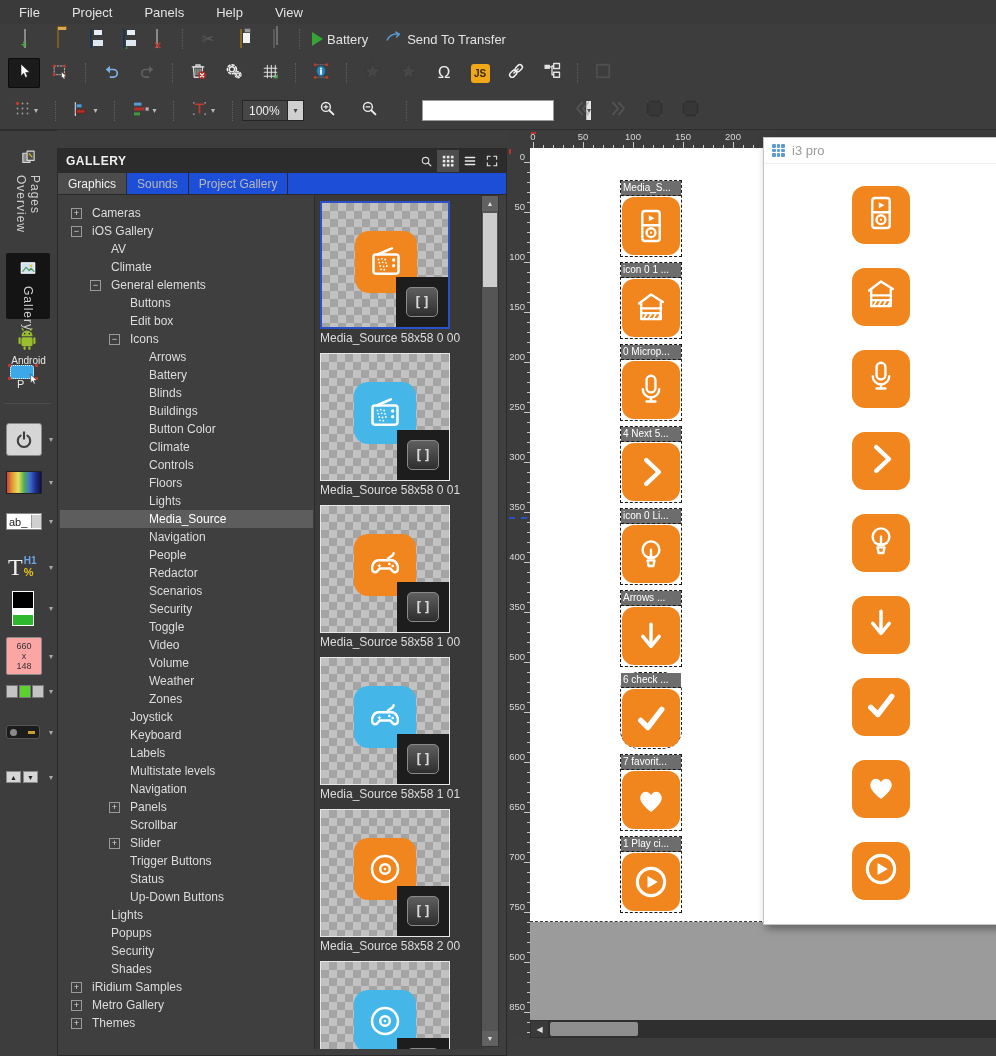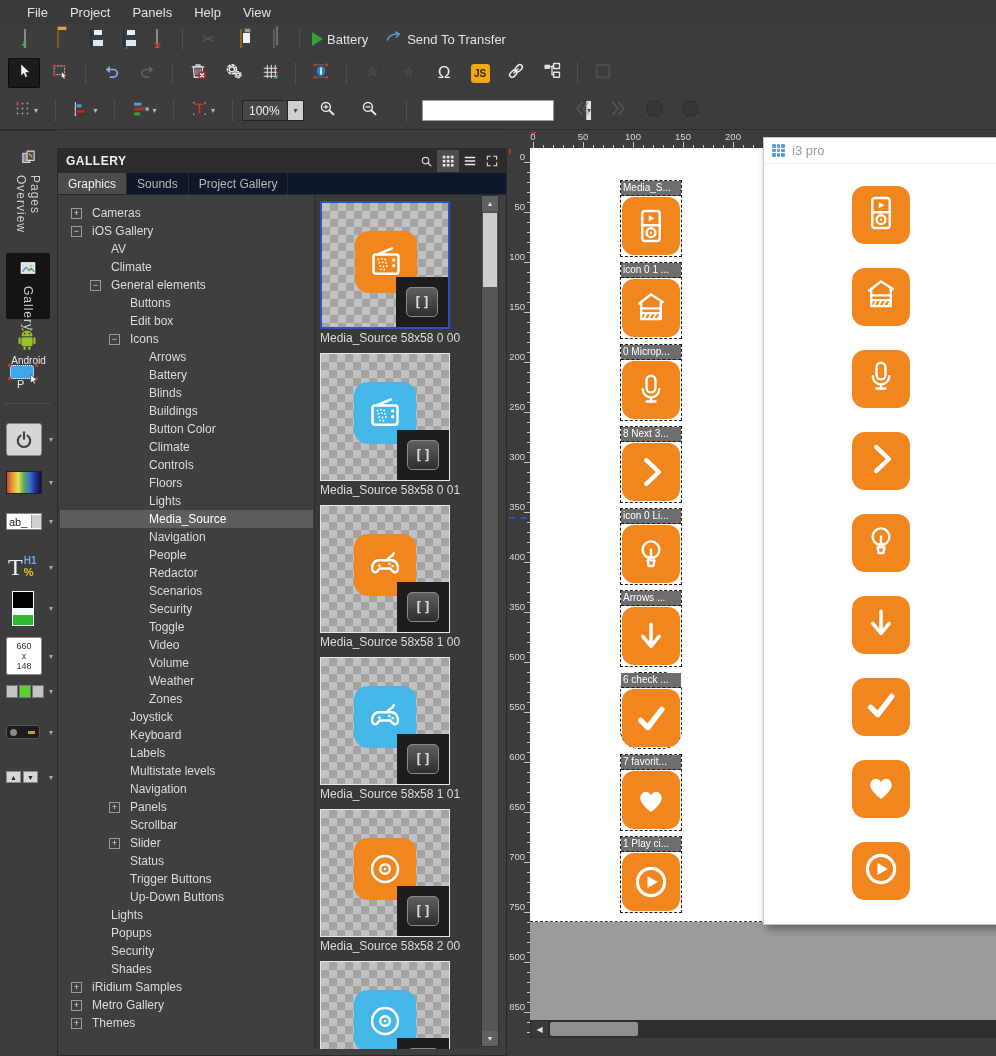--- a/index.html
+++ b/index.html
@@ -5,21 +5,21 @@
   * { margin:0; padding:0; box-sizing:border-box; }
   html,body { background:#2b2b2b; }
   #app {
     position:relative; width:996px; height:1056px; overflow:hidden;
     background:#3d3d3d; font-family:"Liberation Sans", sans-serif; color:#ddd;
     -webkit-user-select:none; user-select:none;
   }
 
   
   #menubar { position:absolute; left:0; top:0; width:996px; height:24px;
-    background:#3a3a3a; display:flex; align-items:center; gap:4px; padding-left:18px; font-size:13px; }
+    background:#3a3a3a; display:flex; align-items:center; gap:14px; padding-left:10px; font-size:13px; }
   .menu-item { padding:2px 9px; color:#e2e2e2; cursor:default; }
 
   
   .toolbar { position:absolute; left:0; width:996px; display:flex; align-items:center; }
   #tb1 { top:24px; height:30px; padding-left:12px; gap:7px; }
   #tb2 { top:54px; height:38px; padding-left:8px; gap:4px; }
   #tb3 { top:92px; height:38px; padding-left:6px; gap:4px; border-bottom:1px solid #2e2e2e; }
   .tsep { width:1px; height:20px; border-left:1px dotted #5d5d5d; margin:0 5px; }
   .tbtn { width:26px; height:24px; display:flex; align-items:center; justify-content:center; border-radius:2px; }
   .tbtn2 { width:32px; height:30px; display:flex; align-items:center; justify-content:center; border-radius:2px; }
@@ -67,42 +67,42 @@
   .dk-ab .abox { margin-left:auto; width:10px; height:13px; background:#d0d0d0; border-left:1px solid #999; }
   .dk-T { margin-left:6px; display:flex; align-items:flex-start; }
   .dk-T .bigT { font-family:"Liberation Serif",serif; font-size:24px; color:#f2f2f2; line-height:24px; }
   .dk-T .tcol { display:flex; flex-direction:column; margin-left:1px; }
   .dk-T .h1 { color:#6aa6e8; font-size:10px; font-weight:bold; }
   .dk-T .pct { color:#e8c41e; font-size:11px; font-weight:bold; }
   .dk-swatch { margin-left:10px; width:22px; display:flex; flex-direction:column; border:1px solid #fff; }
   .dk-swatch .s1 { height:16px; background:#000; }
   .dk-swatch .s2 { height:7px; background:#fff; }
   .dk-swatch .s3 { height:10px; background:#2eb82e; }
-  .dk-size { margin-left:4px; width:36px; height:38px; background:#ffffff; border:1px solid #8a8a8a; border-radius:2px; color:#333; font-size:9px; line-height:10px; text-align:center; white-space:pre-line; display:flex; align-items:center; justify-content:center; }
+  .dk-size { margin-left:4px; width:36px; height:38px; background:#fca5a5; border:1px solid #8a8a8a; border-radius:2px; color:#333; font-size:9px; line-height:10px; text-align:center; white-space:pre-line; display:flex; align-items:center; justify-content:center; }
   .dk-states { margin-left:4px; display:flex; gap:1px; }
   .dk-states span { width:12px; height:13px; border:1px solid #777; background:#c4c4c4; }
   .dk-states span.on { background:#5cd22e; }
   .dk-slider { margin-left:4px; width:34px; height:14px; background:#1c1c1c; border:1px solid #555; border-radius:3px; position:relative; }
   .dk-slider::before { content:""; position:absolute; left:3px; top:3px; width:7px; height:7px; border-radius:50%; background:#8a8a8a; }
   .dk-slider::after { content:""; position:absolute; right:4px; top:5px; width:7px; height:3px; background:#c8a030; }
   .dk-updown { margin-left:4px; display:flex; gap:2px; }
   .dk-updown span { width:15px; height:12px; background:#d6d6d6; border:1px solid #8a8a8a; color:#222; font-size:7px; display:flex; align-items:center; justify-content:center; }
   .p-frame { position:relative; width:30px; height:26px; margin-left:8px; }
   .p-frame .pf-rect { position:absolute; left:2px; top:0; width:24px; height:14px; background:#3da8e8; border:1px dotted #fff; border-radius:3px; }
   .p-frame .pf-dot { position:absolute; width:3px; height:3px; background:#c0392b; }
   .p-frame .pf-label { position:absolute; left:9px; top:13px; color:#e8e8e8; font-size:11px; }
   .android-label { position:absolute; left:0; width:57px; text-align:center; font-size:10px; color:#e8e8e8; }
 
   
   #gallery { position:absolute; left:57px; top:148px; width:450px; height:908px; background:#3f3f3f; border:1px solid #2a2a2a; overflow:hidden; }
   #g-header { position:absolute; left:0; top:0; right:0; height:24px; background:#2c2c2c; display:flex; align-items:center; }
   #g-title { font-size:12px; font-weight:bold; letter-spacing:.5px; color:#f0f0f0; padding-left:8px; flex:1; }
   .gh-icon { width:22px; height:22px; display:flex; align-items:center; justify-content:center; }
   .gh-icon.active { background:#4d4d4d; }
-  #g-tabs { position:absolute; left:0; top:24px; right:0; height:22px; background:#0f172a; display:flex; border-bottom:1px solid #2a2a2a; }
+  #g-tabs { position:absolute; left:0; top:24px; right:0; height:22px; background:#1d4ed8; display:flex; border-bottom:1px solid #2a2a2a; }
   .g-tab { padding:0 10px; font-size:12px; color:#b8b8b8; display:flex; align-items:center; border-right:1px solid #2a2a2a; }
   .g-tab.active { background:#4c4c4c; color:#f0f0f0; }
 
   #g-tree { position:absolute; left:2px; top:55px; width:253px; bottom:2px; overflow:hidden; font-size:12px; }
   .t-row { position:relative; height:18px; line-height:18px; white-space:nowrap; color:#dcdcdc; }
   .t-row.selected { background:#5d5d5d; color:#fff; }
   .t-exp { position:absolute; top:4px; width:11px; height:11px; background:#3f3f3f; border:1px solid #9a9a9a; color:#ddd; font-size:9px; line-height:9px; text-align:center; }
 
   #g-thumbs { position:absolute; left:256px; top:46px; width:169px; bottom:6px; background:#393939; border-left:1px solid #2c2c2c; overflow:hidden; }
   .thumb { position:absolute; left:5px; width:130px; }
@@ -585,22 +585,22 @@
         <div class="t-row"><span style="padding-left:89px">Weather</span></div>
         <div class="t-row"><span style="padding-left:89px">Zones</span></div>
         <div class="t-row"><span style="padding-left:70px">Joystick</span></div>
         <div class="t-row"><span style="padding-left:70px">Keyboard</span></div>
         <div class="t-row"><span style="padding-left:70px">Labels</span></div>
         <div class="t-row"><span style="padding-left:70px">Multistate levels</span></div>
         <div class="t-row"><span style="padding-left:70px">Navigation</span></div>
         <div class="t-row"><span class="t-exp" style="left:49px">+</span><span style="padding-left:70px">Panels</span></div>
         <div class="t-row"><span style="padding-left:70px">Scrollbar</span></div>
         <div class="t-row"><span class="t-exp" style="left:49px">+</span><span style="padding-left:70px">Slider</span></div>
+        <div class="t-row"><span style="padding-left:70px">Trigger Buttons</span></div>
         <div class="t-row"><span style="padding-left:70px">Status</span></div>
-        <div class="t-row"><span style="padding-left:70px">Trigger Buttons</span></div>
         <div class="t-row"><span style="padding-left:70px">Up-Down Buttons</span></div>
         <div class="t-row"><span style="padding-left:51px">Lights</span></div>
         <div class="t-row"><span style="padding-left:51px">Popups</span></div>
         <div class="t-row"><span style="padding-left:51px">Security</span></div>
         <div class="t-row"><span style="padding-left:51px">Shades</span></div>
         <div class="t-row"><span class="t-exp" style="left:11px">+</span><span style="padding-left:32px">iRidium Samples</span></div>
         <div class="t-row"><span class="t-exp" style="left:11px">+</span><span style="padding-left:32px">Metro Gallery</span></div>
         <div class="t-row"><span class="t-exp" style="left:11px">+</span><span style="padding-left:32px">Themes</span></div>
       </div>
     <div id="g-thumbs">
@@ -928,21 +928,21 @@
     <div class="cv-tile" style="background:#F0861D">
             <svg width="38" height="38" viewBox="0 0 24 24" fill="none" stroke="#fff" stroke-width="1.5" stroke-linecap="round" stroke-linejoin="round">
               <rect x="9.2" y="3" width="5.6" height="10.5" rx="2.8"></rect>
               <path d="M6.8 11.5 a5.2 5.2 0 0 0 10.4 0"></path>
               <line x1="12" y1="16.7" x2="12" y2="19.3"></line>
               <line x1="9.2" y1="19.3" x2="14.8" y2="19.3"></line>
             </svg>
           </div>
         </div>
         <div class="cv-item" style="left: 113px; top: 296px;">
-          <div class="cv-label">8 Next 3...</div>
+          <div class="cv-label">4 Next 5...</div>
     <div class="cv-tile" style="background:#F0861D">
             <svg width="38" height="38" viewBox="0 0 24 24" fill="none" stroke="#fff" stroke-width="1.5" stroke-linecap="round" stroke-linejoin="round">
               <path d="M9 4.5 L17 12 L9 19.5" stroke-width="2.8"></path>
             </svg>
           </div>
         </div>
         <div class="cv-item" style="left: 113px; top: 378px;">
           <div class="cv-label">icon 0 Li...</div>
     <div class="cv-tile" style="background:#F0861D">
             <svg width="38" height="38" viewBox="0 0 24 24" fill="none" stroke="#fff" stroke-width="1.5" stroke-linecap="round" stroke-linejoin="round">

